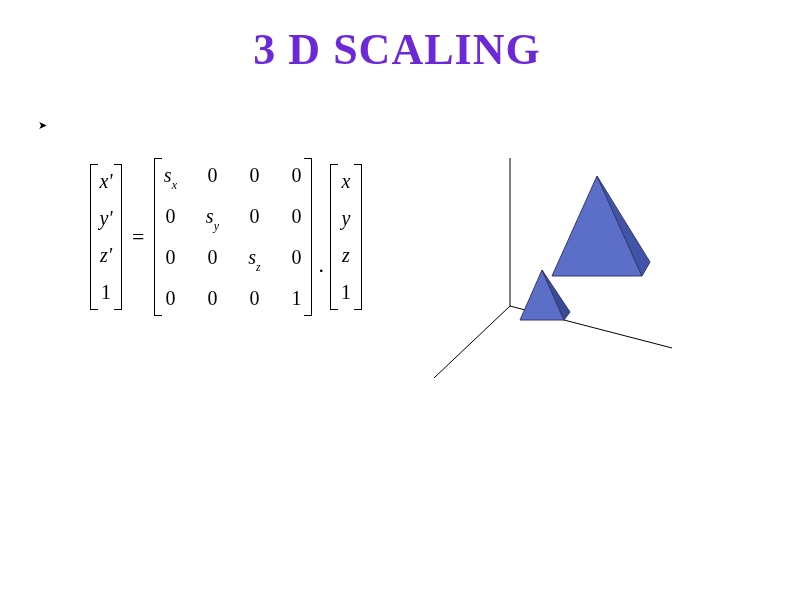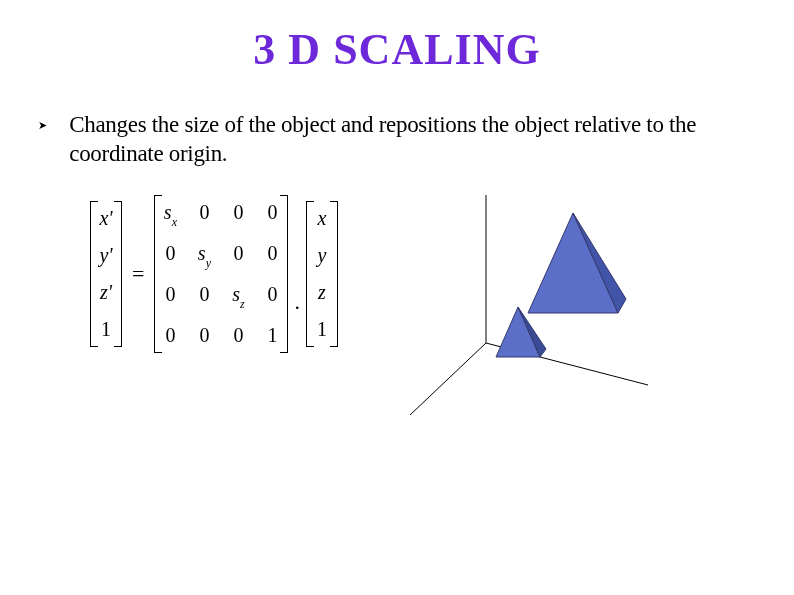--- a/index.html
+++ b/index.html
@@ -54,21 +54,21 @@
   .col-vec, .mat {
     display: inline-block;
     position: relative;
     padding: 6px 8px;
   }
   .col-vec .cells, .mat .cells {
     display: grid;
     row-gap: 14px;
   }
   .col-vec .cells { grid-template-columns: auto; }
-  .mat .cells { grid-template-columns: repeat(4, auto); column-gap: 18px; }
+  .mat .cells { grid-template-columns: repeat(4, auto); column-gap: 26px; }
   .cell { text-align: center; min-width: 16px; font-style: italic; }
   .cell.num { font-style: normal; }
   .sub { font-size: 12px; font-style: italic; vertical-align: sub; position: relative; top: 2px; }
   .bracket-l, .bracket-r {
     position: absolute;
     top: 0;
     bottom: 0;
     width: 8px;
     border-top: 1.5px solid #000;
     border-bottom: 1.5px solid #000;
@@ -87,21 +87,20 @@
     margin-left: 30px;
   }
 </style>
 </head>
 <body>
 
 <h1 class="title">3 D SCALING</h1>
 
 <div class="bullet-row">
   <span class="bullet-marker">➤</span>
-  <span class="bullet-text">Changes the size of the object and repositions the object relative to the coordinate origin.</span>
 </div>
 
 <div class="content-row">
 
   <div class="matrix-eq">
     <span class="col-vec">
       <span class="bracket-l"></span>
       <span class="cells">
         <span class="cell"><span>x'</span></span>
         <span class="cell"><span>y'</span></span>

